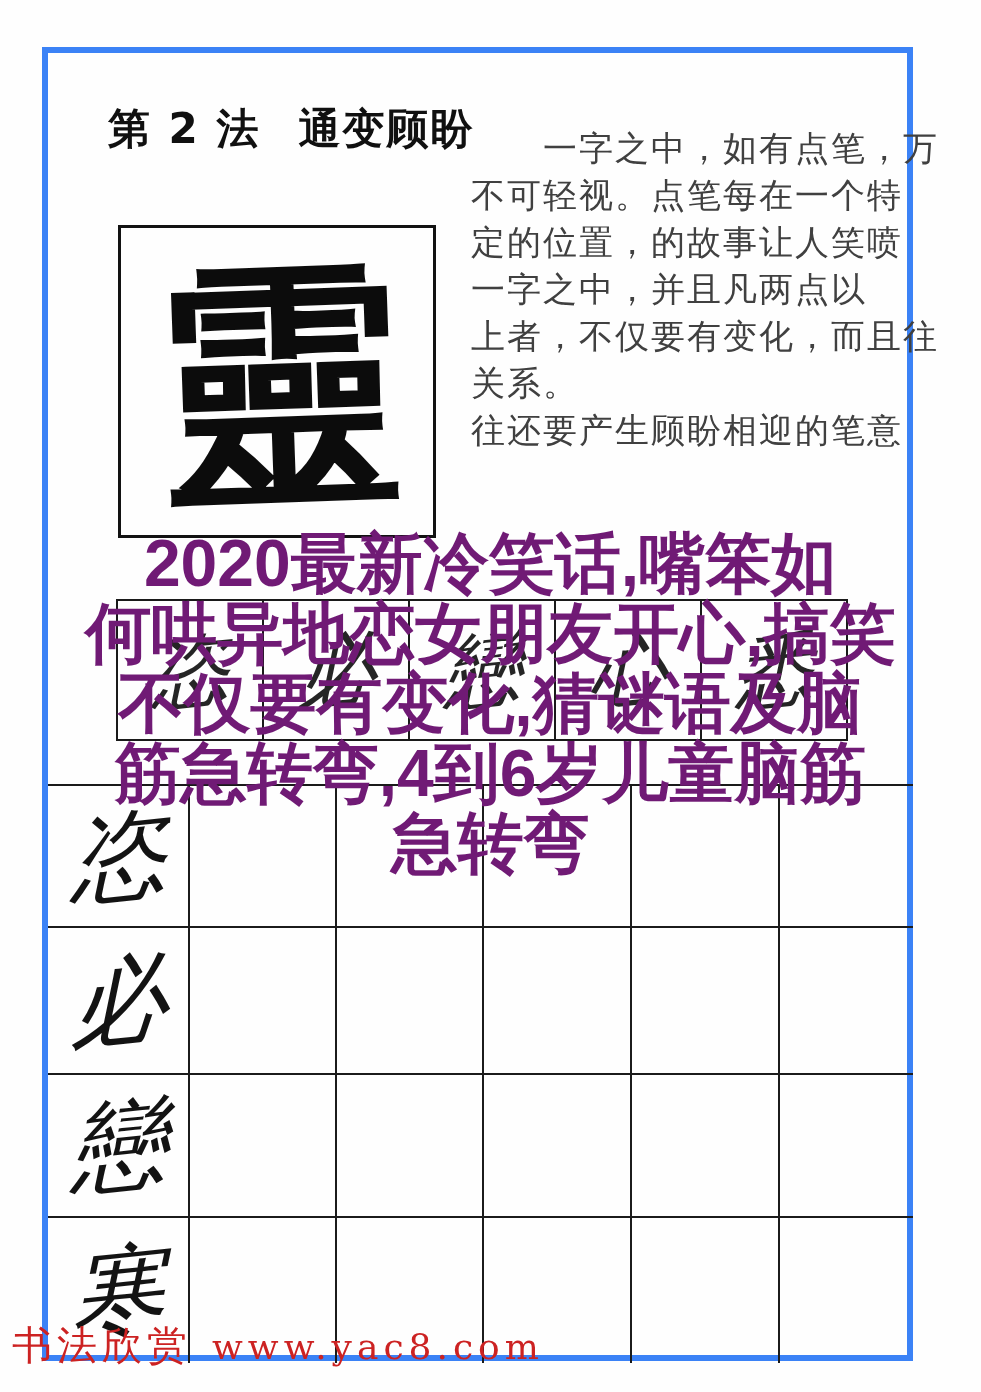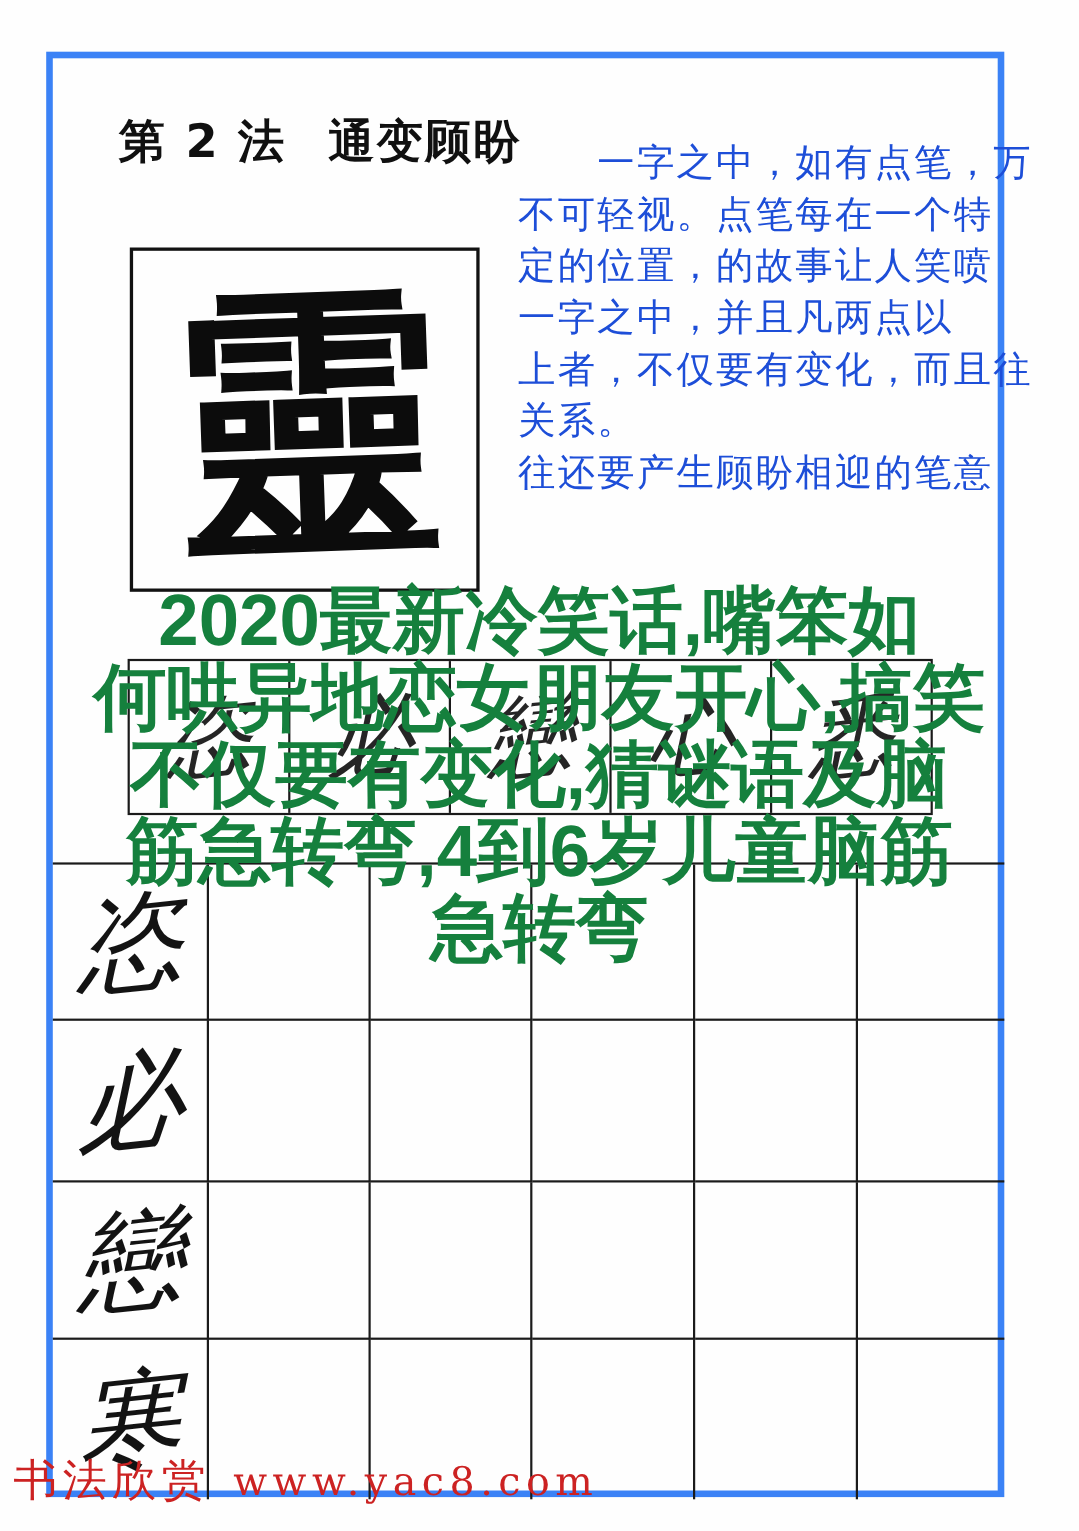--- a/index.html
+++ b/index.html
@@ -37,21 +37,21 @@
   .example-box .glyph{
     font-family:"DejaVu Serif",serif;
     font-weight:bold;font-size:248px;line-height:1;
     color:#0c0c0c;transform:rotate(-2deg);
   }
   
   .paragraph{
     position:absolute;left:423px;top:72px;width:450px;
     font-family:"DejaVu Serif",serif;
     font-size:34px;line-height:47px;
-    letter-spacing:2px;color:#1d4ed8;
+    letter-spacing:2px;color:#404040;
   }
   .paragraph .pline{white-space:nowrap;}
   .paragraph .pline.indent{text-indent:72px;}
   
   .model-strip{
     position:absolute;left:68px;top:546px;
     width:732px;height:142px;
     border:2px solid #1a1a1a;box-sizing:border-box;
     display:flex;
   }
@@ -86,21 +86,21 @@
     font-style:italic;
   }
   .cursive.strip-size{font-size:78px;opacity:.92;}
   .cursive.big{font-size:96px;}
   
   .seo-overlay{
     position:absolute;left:0;top:528px;width:981px;
     text-align:center;z-index:5;
     font-family:"Liberation Sans",sans-serif;
     font-weight:800;font-size:66px;line-height:70px;
-    color:#15803d;letter-spacing:0;
+    color:#701a75;letter-spacing:0;
   }
   .seo-overlay .oline{white-space:nowrap;}
   
   .watermark{
     position:absolute;left:12px;top:1318px;z-index:6;
     font-family:"DejaVu Serif",serif;
     color:#cc2222;white-space:nowrap;
   }
   .watermark .site{font-size:40px;letter-spacing:5px;}
   .watermark .url{font-size:36px;letter-spacing:5px;margin-left:20px;}

